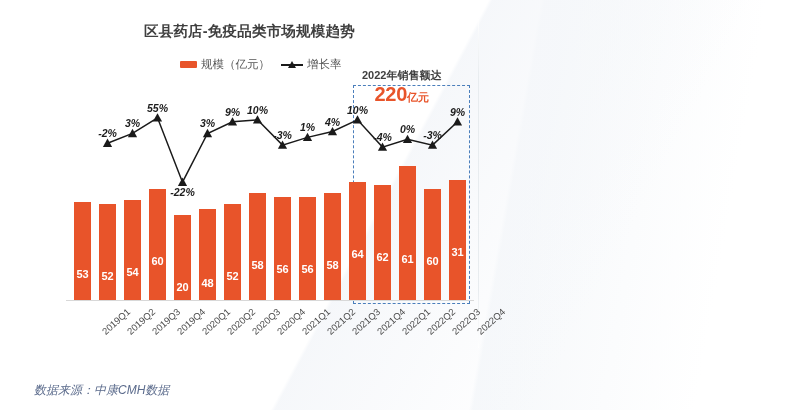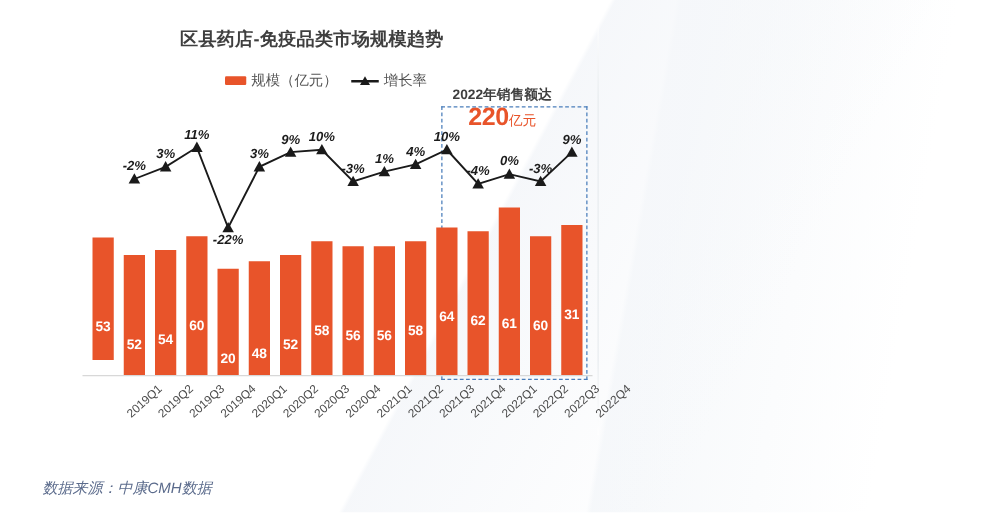--- a/index.html
+++ b/index.html
@@ -59,21 +59,21 @@
   
   #annot-248 {
     position: absolute; left: 350px; top: 68px;
     text-align: center; white-space: nowrap;
   }
   #annot-248 .lbl { font-size: 11px; font-weight: bold; color: #3f3f3f; display:block; }
   #annot-248 .big {
     font-size: 20px; font-weight: bold; color: #e8542a;
     letter-spacing: -.3px;
   }
-  #annot-248 .unit { font-size: 11px; font-weight: normal; color: #e8542a; }
+  #annot-248 .unit { font-size: 11px; font-weight: bold; color: #e8542a; }
 
   
   #plot {
     position: absolute; left: 58px; top: 96px;
     width: 400px; height: 204px;
   }
   #axis-line {
     position: absolute; left: 54px; top: 300px; width: 408px; height: 1px;
     background: #d8d8d8;
   }
@@ -141,21 +141,21 @@
     </div>
 
     <div id="annot-248">
       <span class="lbl">2022年销售额达</span>
       <span class="big">220</span><span class="unit">亿元</span>
     </div>
 
     <div id="hl-box"></div>
 
     <div id="plot" style="top: 96px;">
-        <div class="bar" style="left: 4px; height: 97.9028px; bottom: 12px;">
+        <div class="bar" style="left: 4px; height: 97.9028px; bottom: 0px;">
           <span class="val" style="bottom: 19.9028px;">53</span>
         </div>
         <div class="bar" style="left: 29px; height: 96.0556px; bottom: 0px;">
           <span class="val" style="bottom: 18.0556px;">52</span>
         </div>
         <div class="bar" style="left: 54px; height: 99.75px; bottom: 0px;">
           <span class="val" style="bottom: 21.75px;">54</span>
         </div>
         <div class="bar" style="left: 79px; height: 110.833px; bottom: 0px;">
           <span class="val" style="bottom: 32.8333px;">60</span>
@@ -231,21 +231,21 @@
         <div class="xlab" style="left: 353.5px;">2021Q4</div>
         <div class="xlab" style="left: 378.5px;">2022Q1</div>
         <div class="xlab" style="left: 403.5px;">2022Q2</div>
         <div class="xlab" style="left: 428.5px;">2022Q3</div>
         <div class="xlab" style="left: 453.5px;">2022Q4</div>
       </div>
 
     <div id="source">数据来源：中康CMH数据</div>
   <div class="pct-lbl" style="left: 95.5px; top: 127.2px;">-2%</div>
       <div class="pct-lbl" style="left: 120.5px; top: 117.45px;">3%</div>
-      <div class="pct-lbl" style="left: 145.5px; top: 101.85px;">11%</div>
+      <div class="pct-lbl" style="left: 145.5px; top: 101.85px;">55%</div>
       <div class="pct-lbl" style="left: 170.5px; top: 186.2px;">-22%</div>
       <div class="pct-lbl" style="left: 195.5px; top: 117.45px;">3%</div>
       <div class="pct-lbl" style="left: 220.5px; top: 105.75px;">9%</div>
       <div class="pct-lbl" style="left: 245.5px; top: 103.8px;">10%</div>
       <div class="pct-lbl" style="left: 270.5px; top: 129.15px;">-3%</div>
       <div class="pct-lbl" style="left: 295.5px; top: 121.35px;">1%</div>
       <div class="pct-lbl" style="left: 320.5px; top: 115.5px;">4%</div>
       <div class="pct-lbl" style="left: 345.5px; top: 103.8px;">10%</div>
       <div class="pct-lbl" style="left: 370.5px; top: 131.1px;">-4%</div>
       <div class="pct-lbl" style="left: 395.5px; top: 123.3px;">0%</div>

